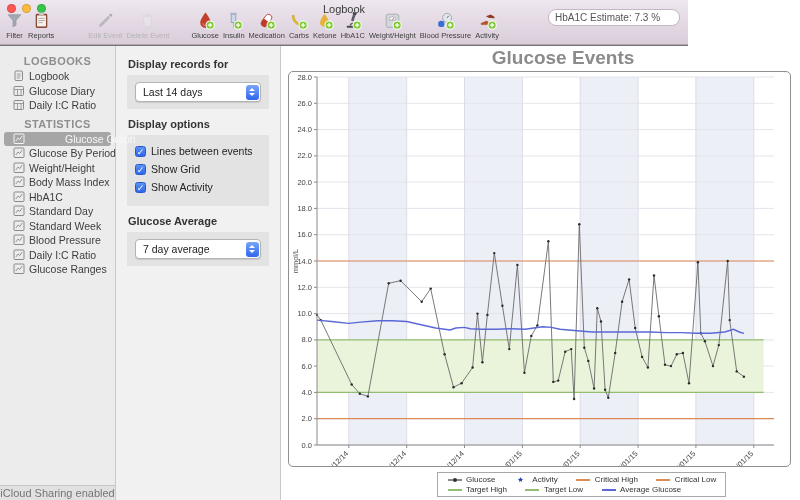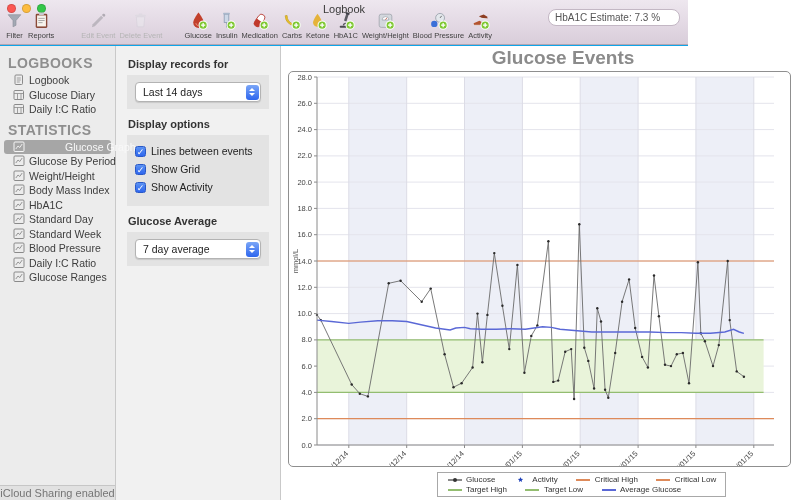--- a/index.html
+++ b/index.html
@@ -1,42 +1,42 @@
 <!DOCTYPE html>
 <html><head>
 <meta charset="utf-8">
 <style>
   html,body{margin:0;padding:0;}
   body{width:800px;height:500px;overflow:hidden;background:#fff;
        font-family:"Liberation Sans",sans-serif;-webkit-font-smoothing:antialiased;}
-  .window{position:relative;width:688px;height:500px;background:#0ea5e9;}
+  .window{position:relative;width:688px;height:500px;background:#737373;}
 
   
   .titlebar{position:absolute;top:0;left:0;right:0;height:45px;
     background:linear-gradient(#eee7ef,#d9cdda);border-bottom:1px solid #b2a6b3;box-sizing:border-box;}
   .traffic{position:absolute;top:4px;left:7px;display:flex;gap:6px;}
   .light{width:9px;height:9px;border-radius:50%;border:0.5px solid rgba(0,0,0,.15);box-sizing:border-box;}
   .win-title{position:absolute;top:3px;left:0;right:0;text-align:center;font-size:11px;color:#3a3a3a;}
   .toolbar-row{position:absolute;top:11px;left:3px;display:flex;align-items:flex-start;}
   .tb-group{display:flex;}
-  .tb-group.g2{margin-left:23px;}
+  .tb-group.g2{margin-left:30px;}
   .tb-group.g3{margin-left:18px;}
   .tb-item{display:flex;flex-direction:column;align-items:center;margin:0 2px;cursor:default;}
   .tb-icon{height:19px;display:flex;align-items:flex-end;}
   .tb-label{font-size:7.5px;color:#3f3f3f;margin-top:1px;white-space:nowrap;}
   .tb-item.disabled .tb-label{color:#b5b5b5;}
   .tb-item.disabled svg{opacity:.45;}
   .hba1c-field{position:absolute;top:9px;right:8px;width:118px;height:15px;background:#fff;
     border:1px solid #c3b7c4;border-radius:8px;font-size:10px;color:#555;line-height:15px;padding:0 6px;}
 
   
   .content{position:absolute;top:46px;left:0;right:0;bottom:0;display:flex;}
   .sidebar{width:115px;background:#ececec;border-right:1px solid #c9c9c9;position:relative;
     box-sizing:content-box;padding-top:4px;}
-  .side-header{font-size:14px;font-weight:bold;color:#8e8e8e;letter-spacing:.4px;padding:5px 8px 2px;}
+  .side-header{font-size:11px;font-weight:bold;color:#8e8e8e;letter-spacing:.4px;padding:5px 8px 2px;text-align:center;}
   .side-item{display:flex;align-items:center;gap:4px;height:14.5px;margin:0 4px;padding-left:9px;
     border-radius:3px;color:#3d3d3d;font-size:10.5px;white-space:nowrap;}
   .side-item.selected{background:#a6a6a6;color:#f8f8f8;gap:40px;}
   .side-icon{display:flex;align-items:center;}
   .side-footer{position:absolute;bottom:0;left:0;right:0;height:14px;background:#e1e1e1;
     border-top:1px solid #c6c6c6;font-size:11px;color:#757575;text-align:center;line-height:14px;}
 
   .panel{width:165px;background:#f1f1f1;border-right:1px solid #c9c9c9;box-sizing:border-box;
     padding:9px 11px;font-size:11px;color:#333;}
   .panel-label{margin:3px 1px 5px;font-weight:bold;}

